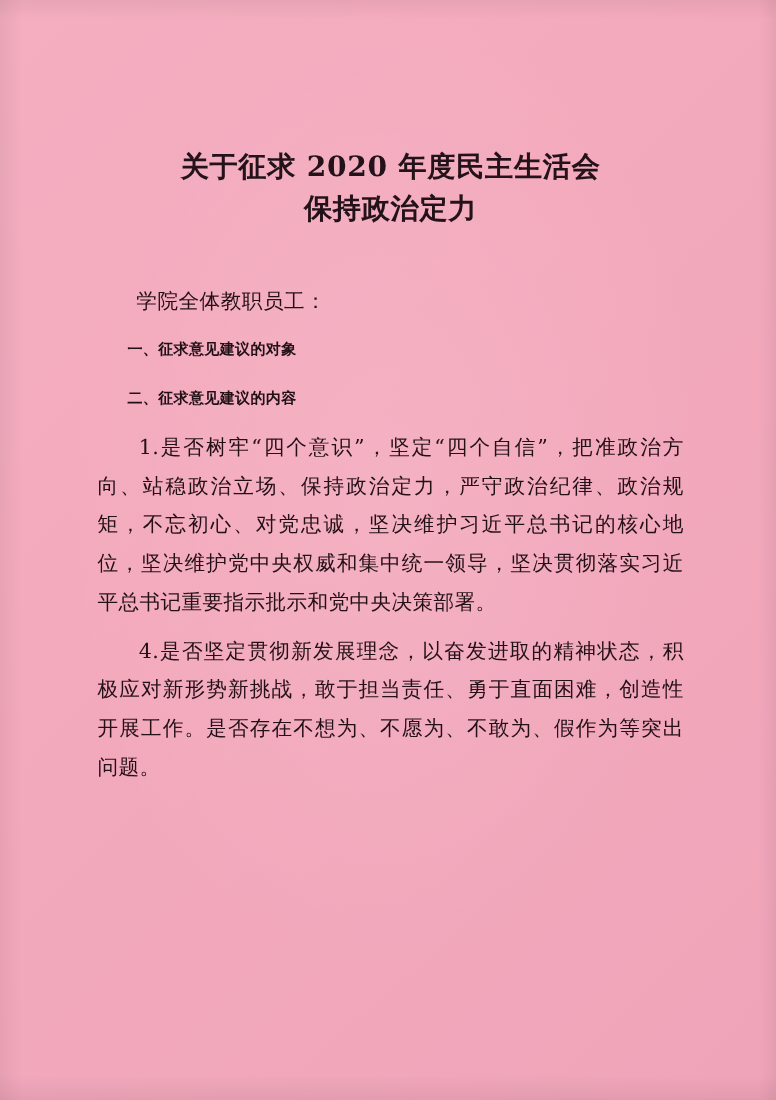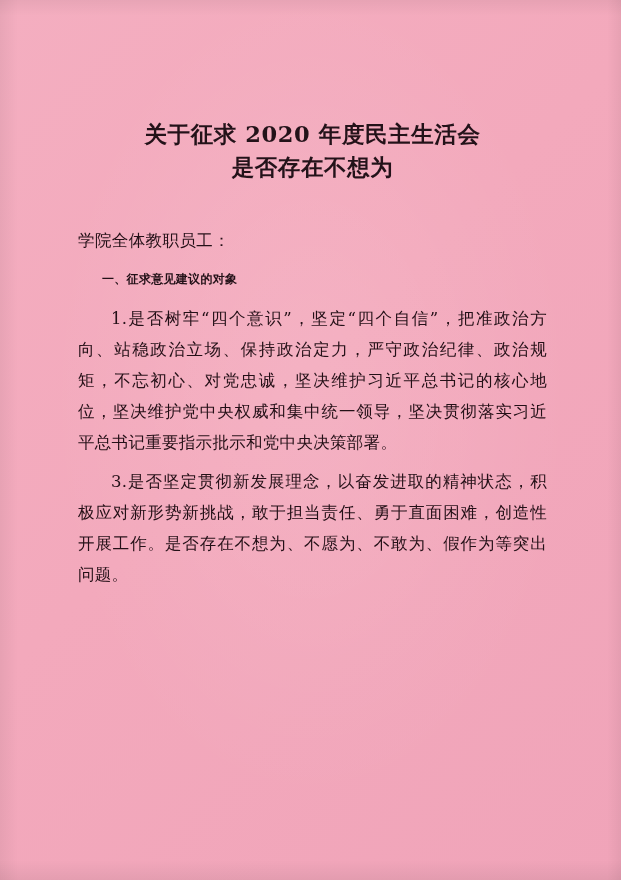--- a/index.html
+++ b/index.html
@@ -50,20 +50,21 @@
     line-height: 33px;
     color: #231219;
     letter-spacing: 0.6px;
   }
   .salutation {
     font-size: 16.5px;
     line-height: 30px;
     color: #241017;
     margin-bottom: 4px;
     letter-spacing: 0.4px;
+    margin-left: 31px;
   }
   p.para {
     font-size: 16.5px;
     line-height: 31px;
     color: #241017;
     margin: 0 0 4px 0;
     text-align: justify;
     text-justify: inter-ideograph;
     text-indent: 2em;
     letter-spacing: 0.3px;
@@ -82,29 +83,30 @@
   }
 </style>
 </head>
 <body>
 
 <div id="page">
   <div id="doc-body">
 
     <div class="title-block">
       <div class="title-line">关于征求 2020 年度民主生活会</div>
-      <div class="title-line">是否存在不想为</div>
+      <div class="title-line">保持政治定力</div>
     </div>
 
     <div class="salutation">学院全体教职员工：</div>
 
 
     <p class="heading spaced">一、征求意见建议的对象</p>
 
 
+    <p class="heading spaced">二、征求意见建议的内容</p>
 
     <p class="para spaced">1.是否树牢“四个意识”，坚定“四个自信”，把准政治方向、站稳政治立场、保持政治定力，严守政治纪律、政治规矩，不忘初心、对党忠诚，坚决维护习近平总书记的核心地位，坚决维护党中央权威和集中统一领导，坚决贯彻落实习近平总书记重要指示批示和党中央决策部署。</p>
 
-    <p class="para spaced">3.是否坚定贯彻新发展理念，以奋发进取的精神状态，积极应对新形势新挑战，敢于担当责任、勇于直面困难，创造性开展工作。是否存在不想为、不愿为、不敢为、假作为等突出问题。</p>
+    <p class="para spaced">4.是否坚定贯彻新发展理念，以奋发进取的精神状态，积极应对新形势新挑战，敢于担当责任、勇于直面困难，创造性开展工作。是否存在不想为、不愿为、不敢为、假作为等突出问题。</p>
 
 
   </div>
 </div>
 
 </body></html>

